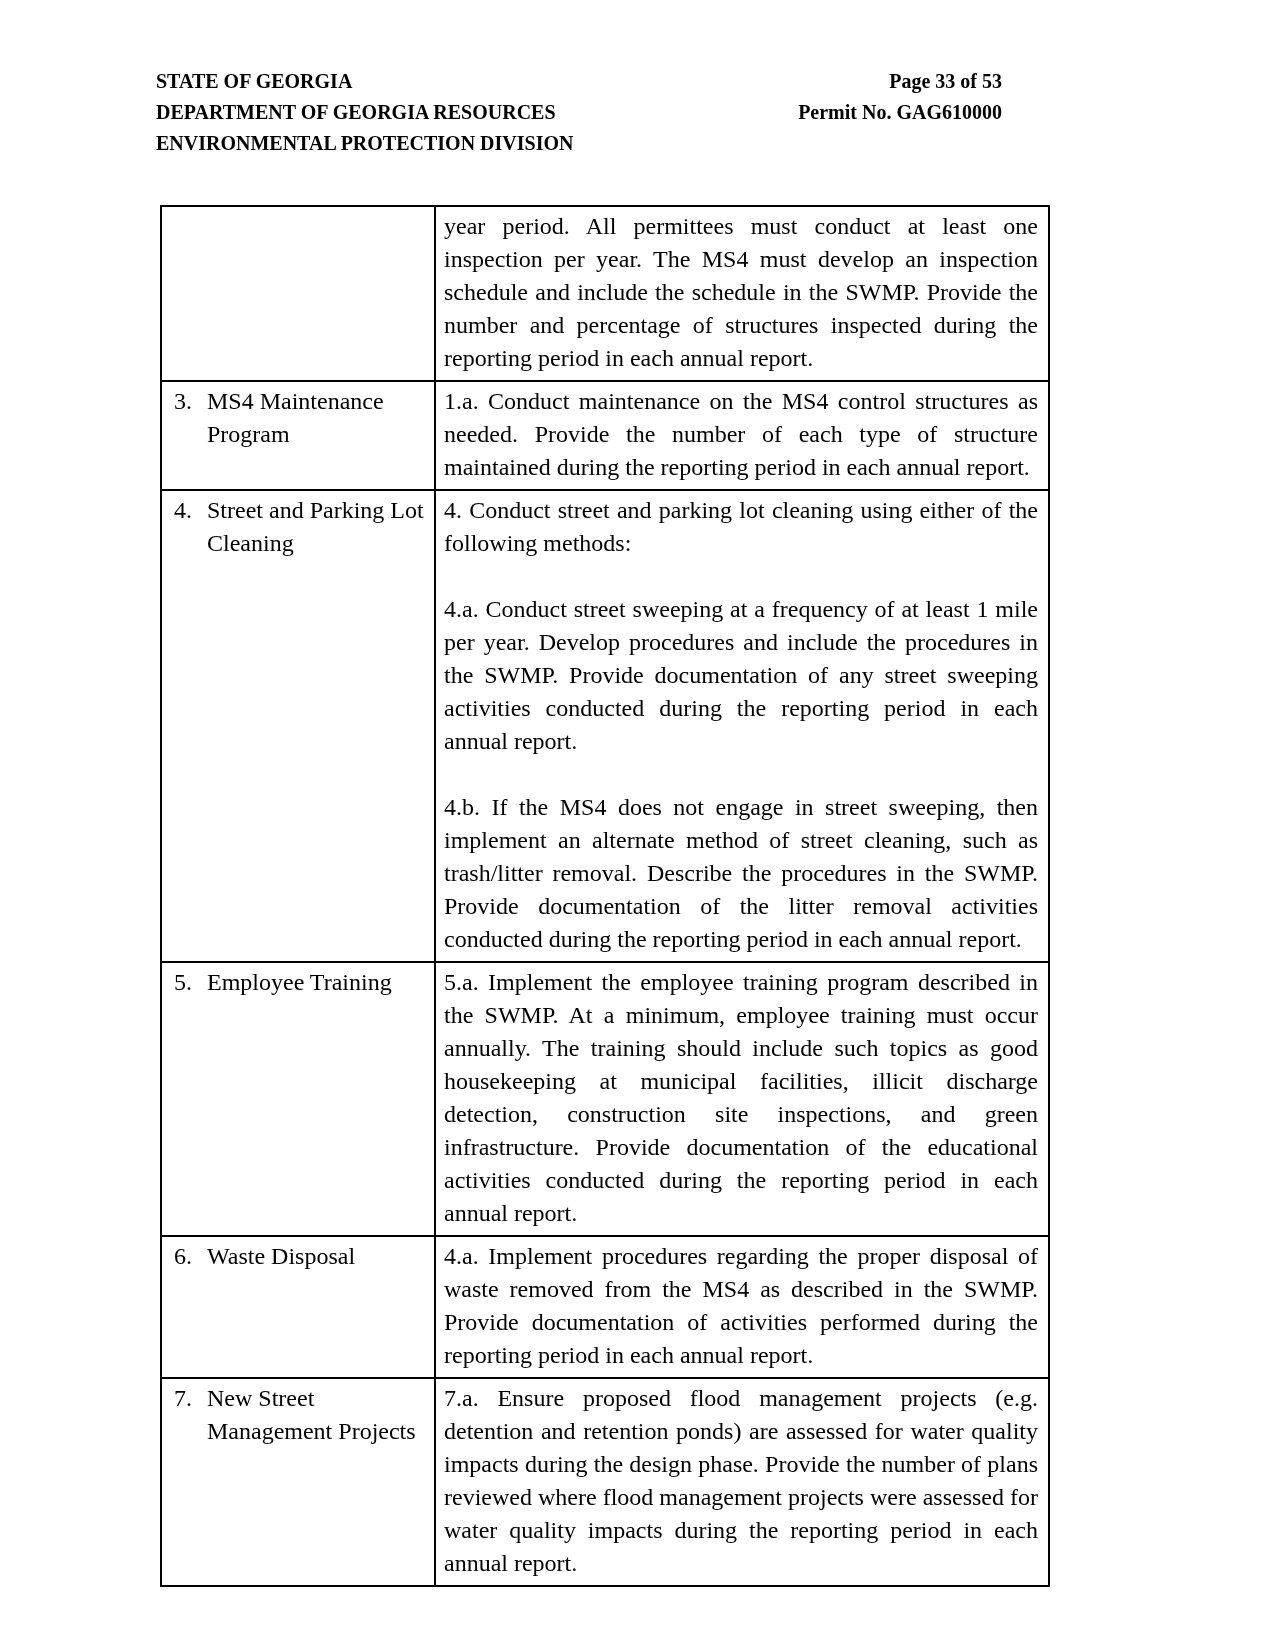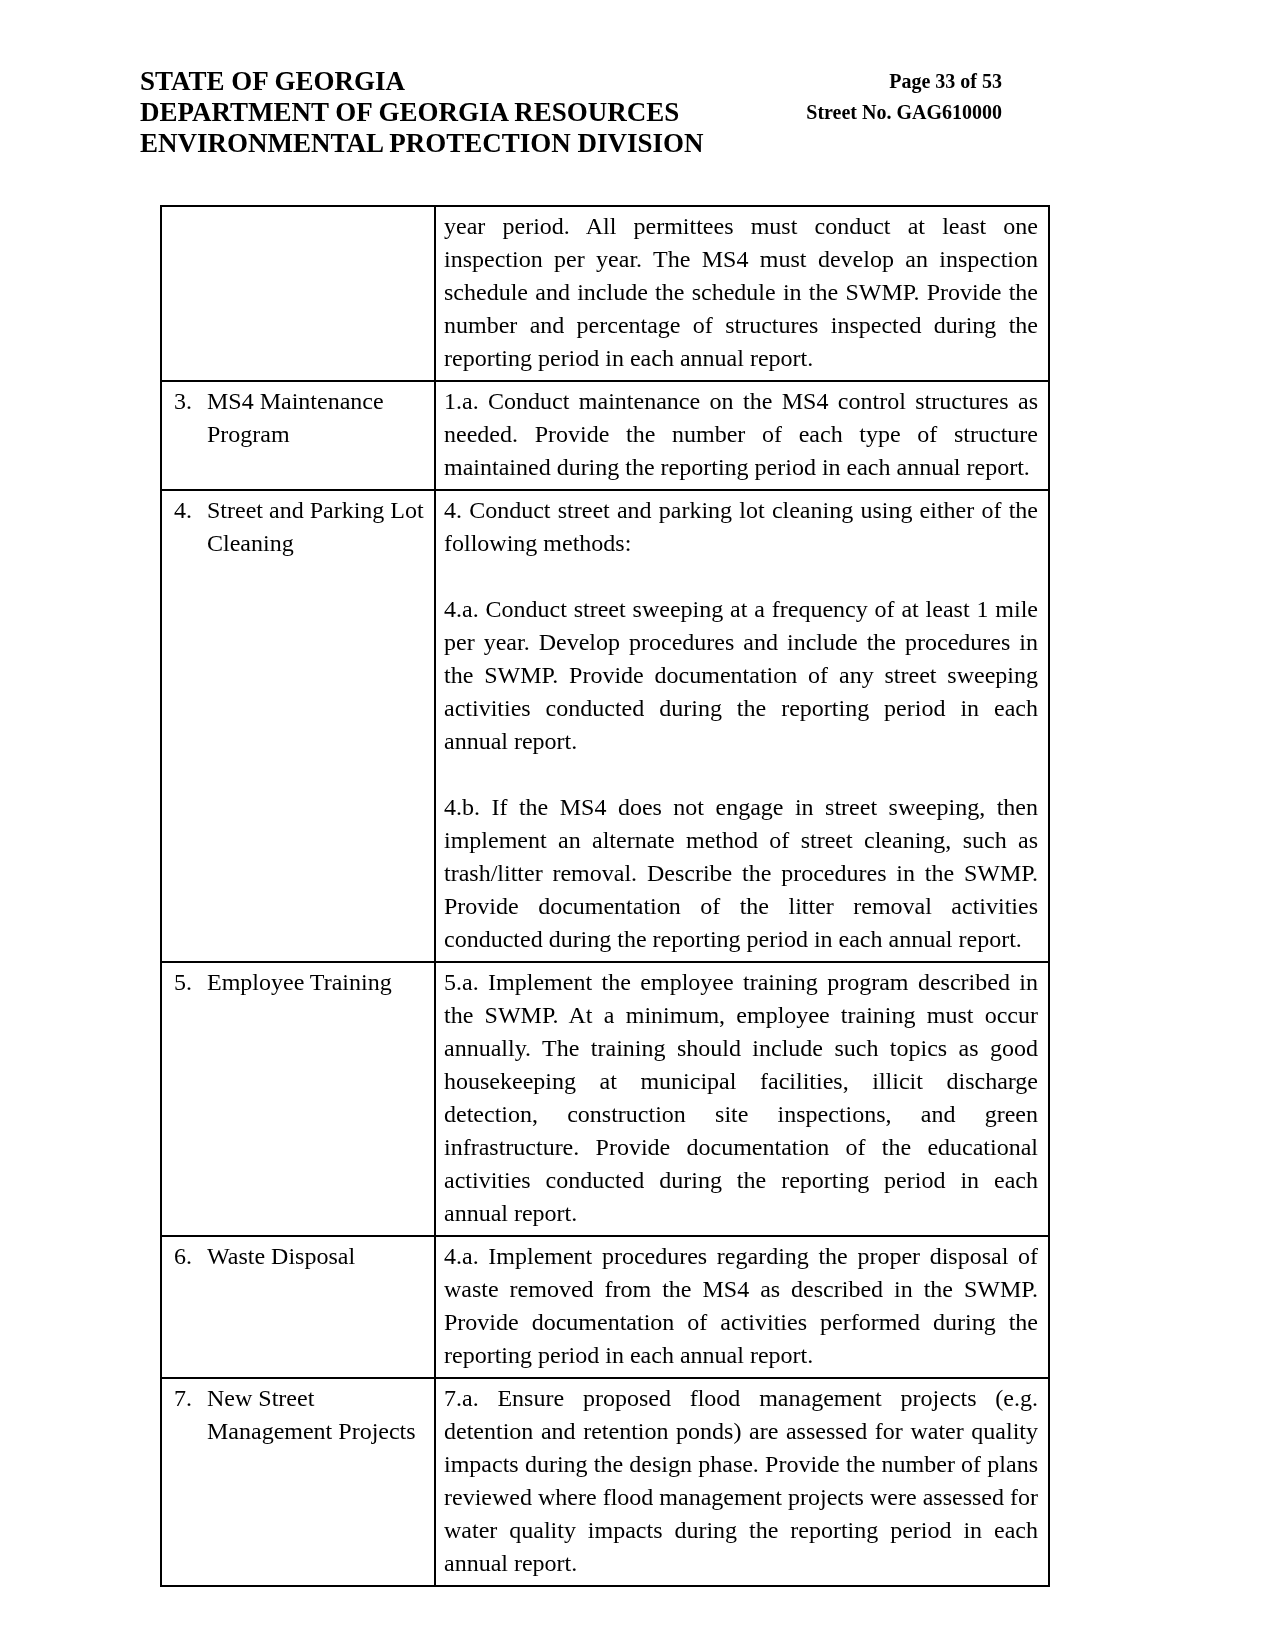--- a/index.html
+++ b/index.html
@@ -8,24 +8,24 @@
   .page {
     position: relative;
     width: 1275px;
     height: 1651px;
     margin: 0 auto;
     background: #ffffff;
     overflow: hidden;
   }
   .header-left {
     position: absolute;
-    left: 140px;
+    left: 156px;
     top: 66px;
     font-weight: bold;
-    font-size: 27px;
+    font-size: 20px;
     line-height: 31px;
     white-space: nowrap;
   }
   .header-right {
     position: absolute;
     right: 273px;
     top: 66px;
     font-weight: bold;
     font-size: 20px;
     line-height: 31px;
@@ -64,21 +64,21 @@
 <div class="page">
 
   <div class="header-left">
     <div>STATE OF GEORGIA</div>
     <div>DEPARTMENT OF GEORGIA RESOURCES</div>
     <div>ENVIRONMENTAL PROTECTION DIVISION</div>
   </div>
 
   <div class="header-right">
     <div>Page 33 of 53</div>
-    <div>Street No. GAG610000</div>
+    <div>Permit No. GAG610000</div>
   </div>
 
   <table class="permit-table">
     <tbody>
       <tr>
         <td class="cell-left"></td>
         <td class="cell-right">
           <p>year period.  All permittees must conduct at least one inspection per year.  The MS4 must develop an inspection schedule and include the schedule in the SWMP.  Provide the number and percentage of structures inspected during the reporting period in each annual report.</p>
         </td>
       </tr>

